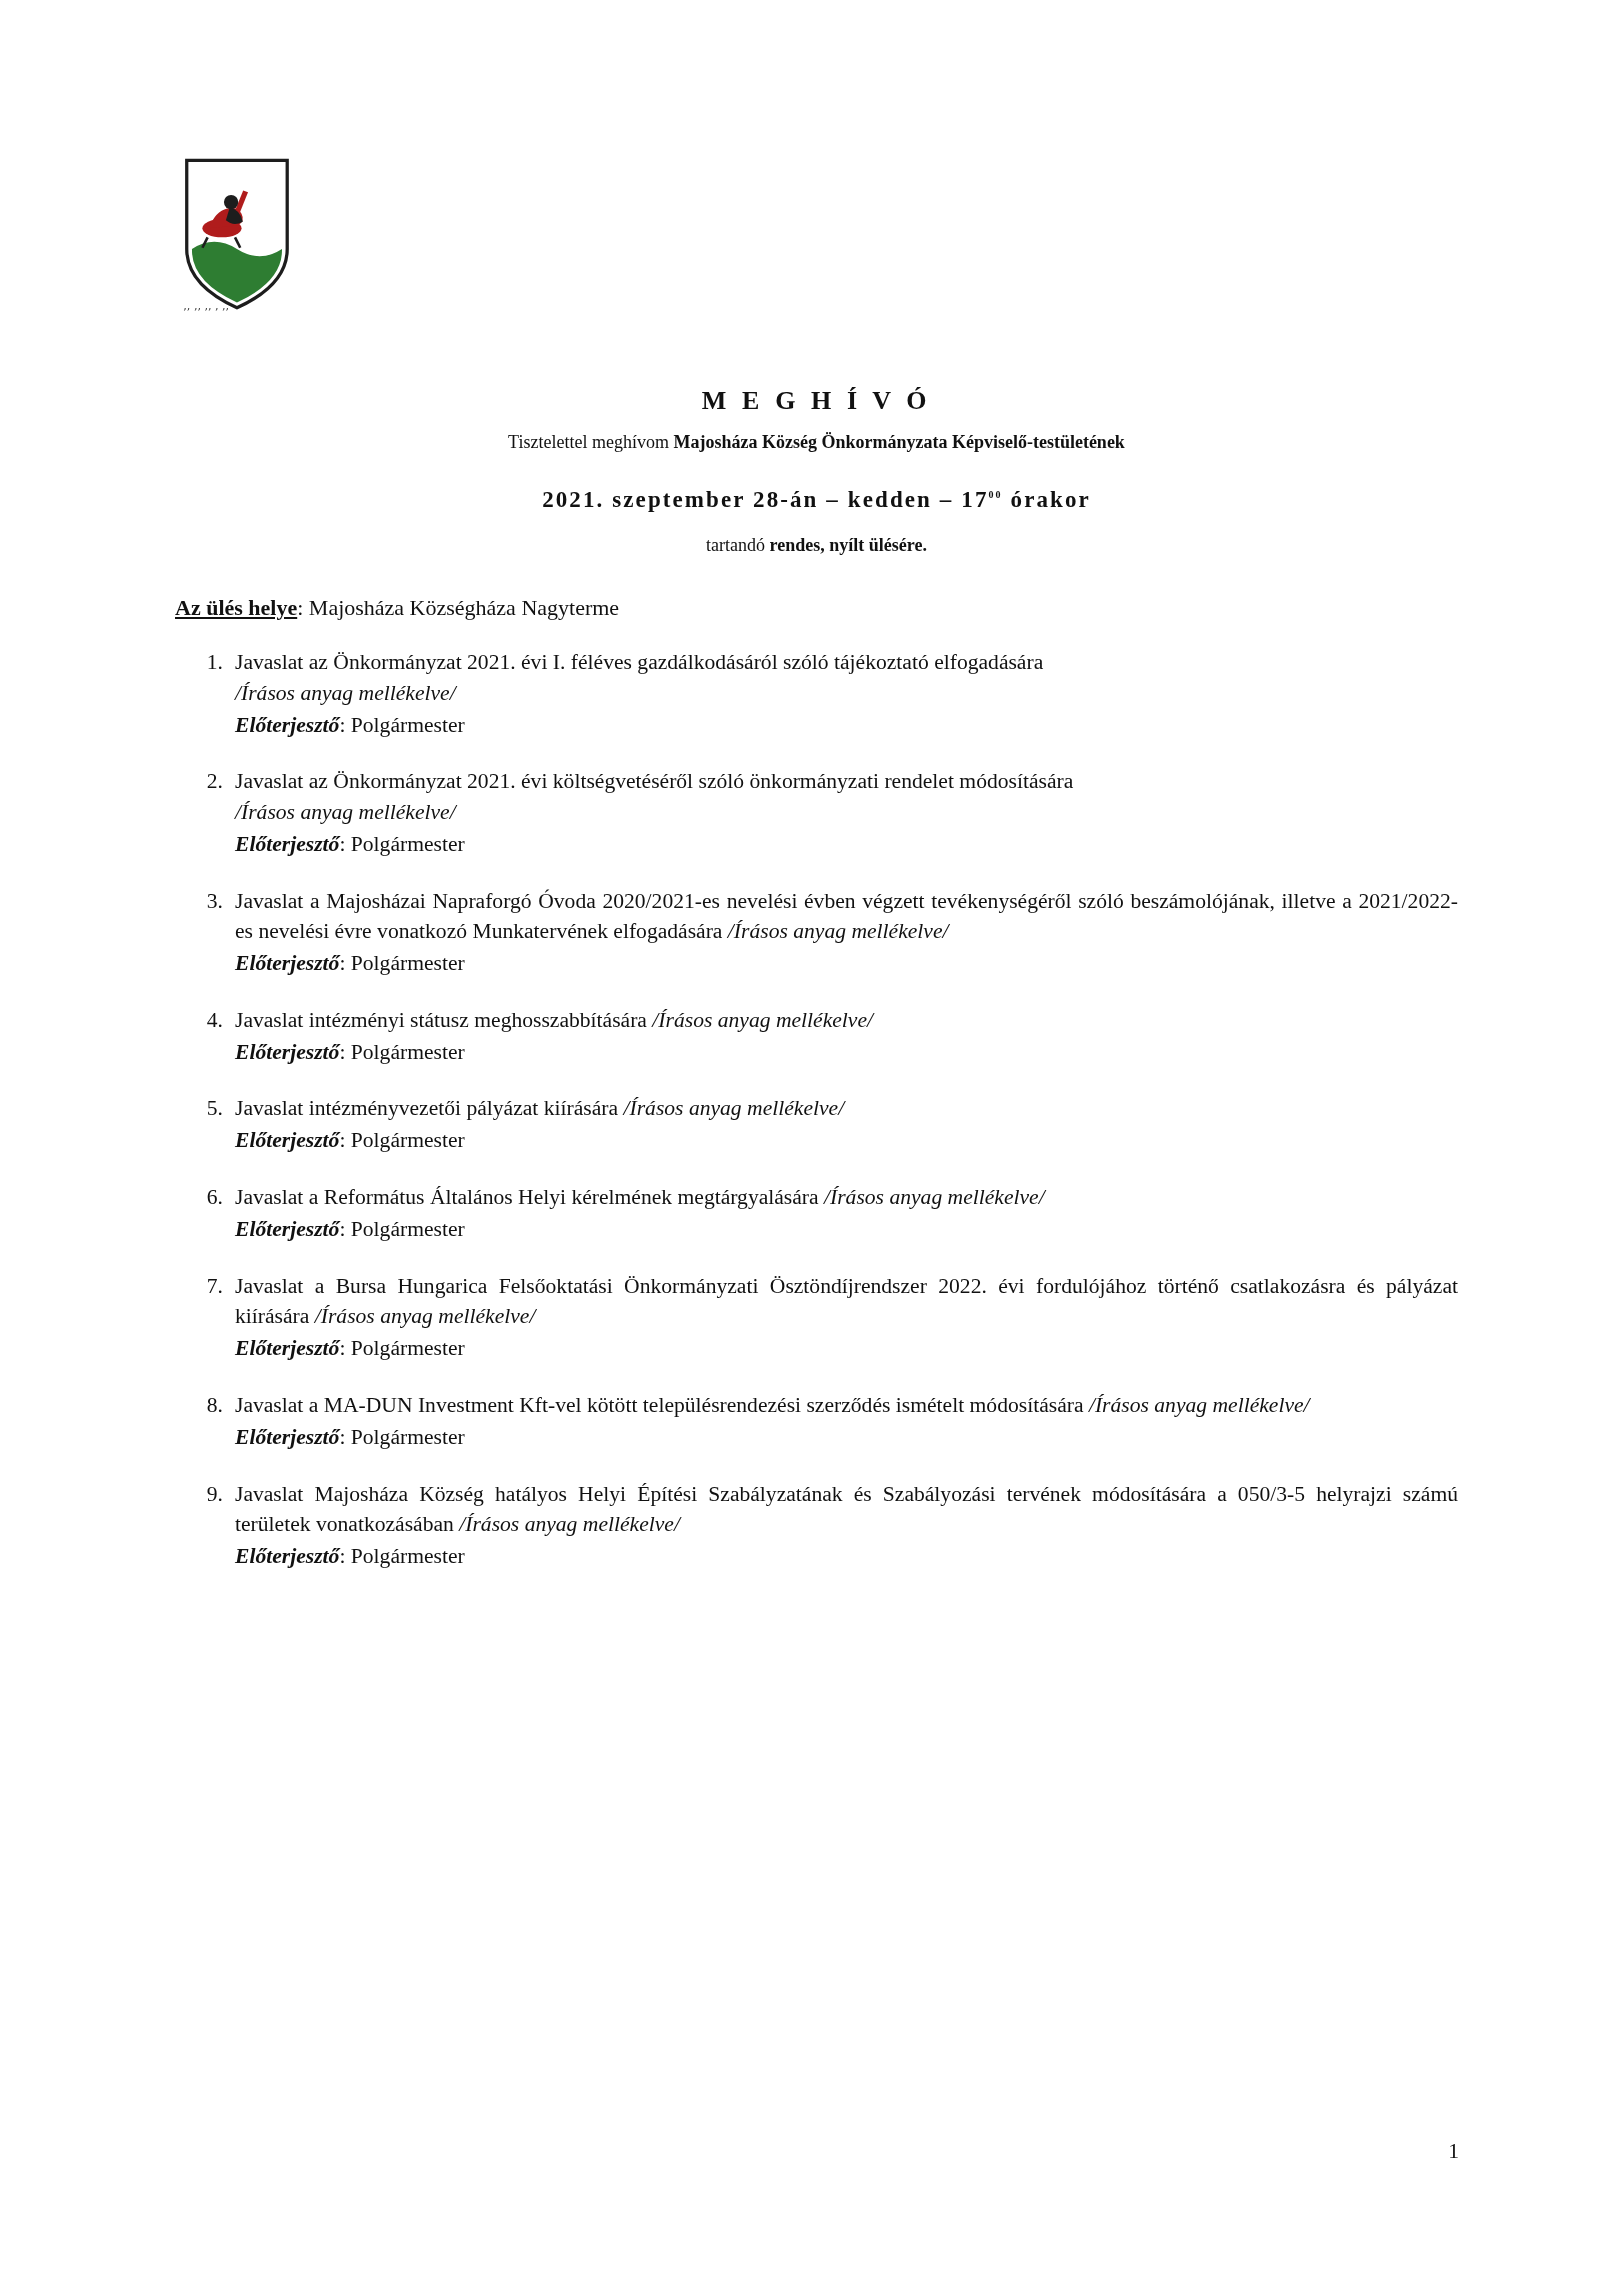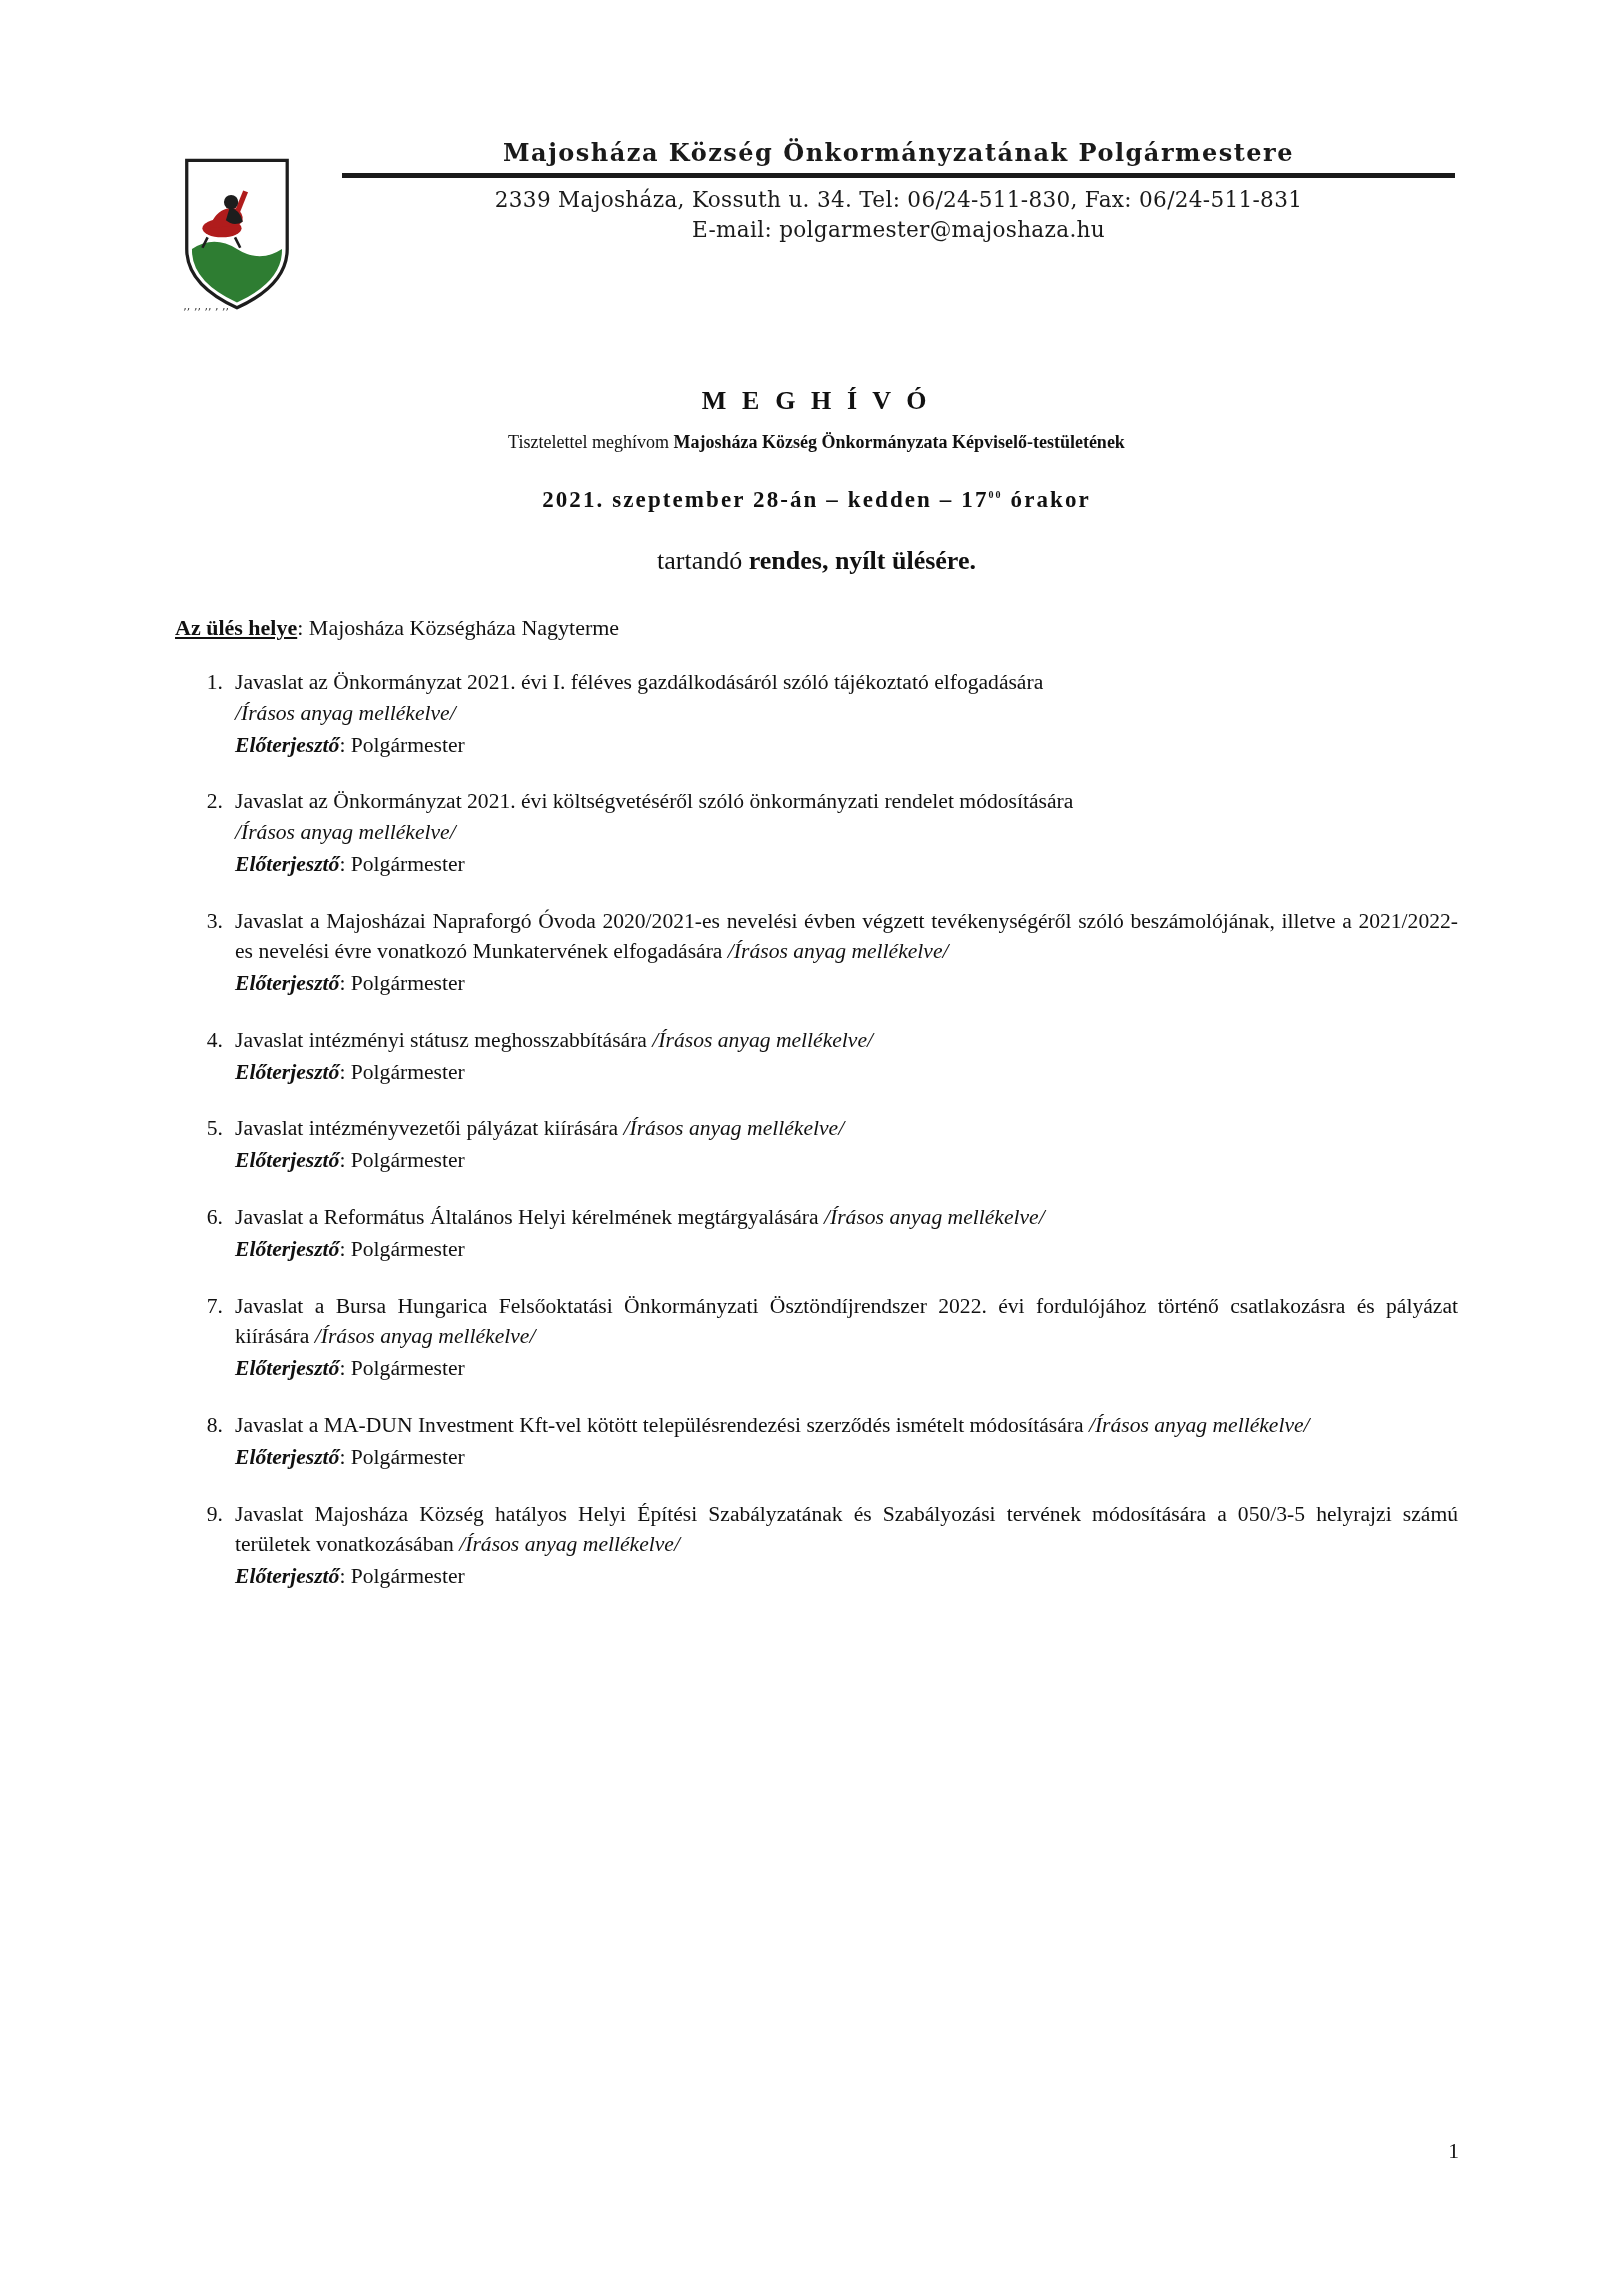--- a/index.html
+++ b/index.html
@@ -98,22 +98,22 @@
   }
   .invite-line1 b { font-weight: bold; }
   .invite-date {
     margin-top: 34px;
     font-size: 23px;
     font-weight: bold;
     letter-spacing: 2.1px;
   }
   .invite-date sup { font-size: 10px; }
   .invite-line3 {
-    margin-top: 33px;
-    font-size: 26px;
+    margin-top: 22px;
+    font-size: 18px;
   }
   .invite-line3 b { font-weight: bold; }
 
   
   .place {
     margin-top: 39px;
     font-size: 22px;
   }
   .place .u { text-decoration: underline; font-weight: bold; }
   .agenda-title {
@@ -189,26 +189,20 @@
           <g stroke="#1d1d1d" stroke-width="4" fill="none">
             <path d="M50 132 l-8 16"></path>
             <path d="M92 132 l8 16"></path>
           </g>
           <g font-family="DejaVu Serif, serif" font-size="17" fill="#3a3a3a">
             <text x="12" y="252">ʼʼ ʼʼ ʼʼ ʼ ʼʼ</text>
           </g>
         </svg>
       </div>
 
-      <div class="lh-text">
-        <div class="office-title">Majosháza Község Önkormányzatának Polgármestere</div>
-        <div class="rule"></div>
-        <div class="lh-addr">2339 Majosháza, Kossuth u. 34. Tel: 06/24-511-830, Fax: 06/24-511-831</div>
-        <div class="lh-email">E-mail: polgarmester@majoshaza.hu</div>
-      </div>
     </div>
 
     <div class="invite">
       <div class="meghivo">M E G H Í V Ó</div>
 
       <div class="invite-line1">
         <span>Tisztelettel meghívom </span><b>Majosháza Község Önkormányzata Képviselő-testületének</b>
       </div>
 
       <div class="invite-date">

